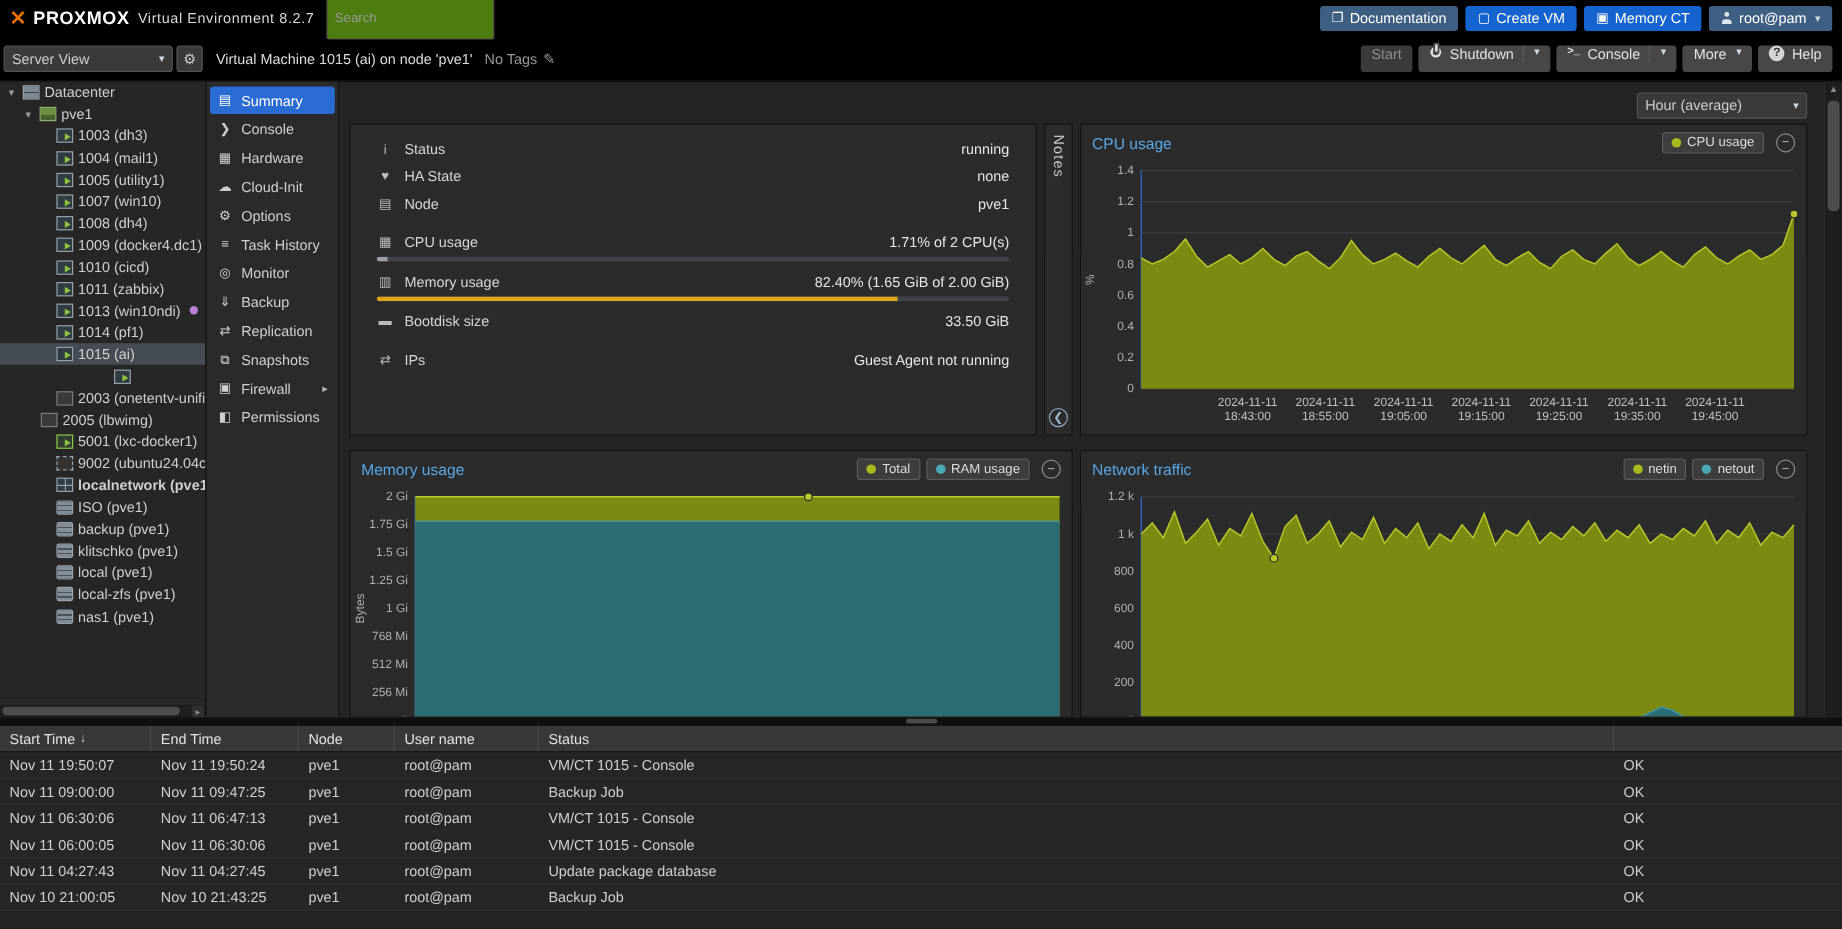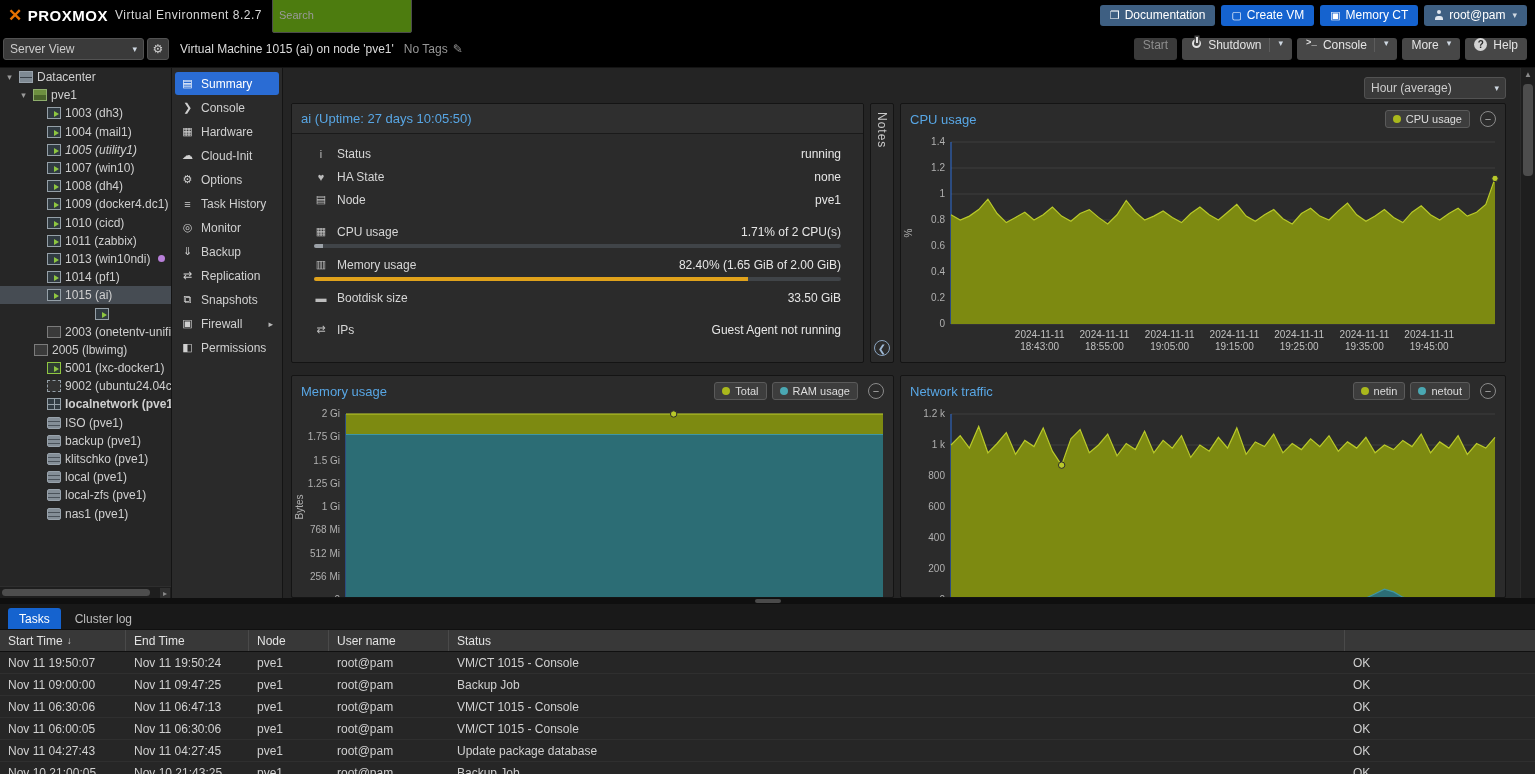--- a/index.html
+++ b/index.html
@@ -231,21 +231,21 @@
         <div class="trow" style="padding-left: 32px;">
           <span class="caret2"></span>
           <span class="ticon t-vm"></span>
           <span>1003 (dh3)</span>
         </div>
         <div class="trow" style="padding-left: 32px;">
           <span class="caret2"></span>
           <span class="ticon t-vm"></span>
           <span>1004 (mail1)</span>
         </div>
-        <div class="trow" style="padding-left: 32px; font-style: italic;">
+        <div class="trow" style="padding-left: 32px;">
           <span class="caret2"></span>
           <span class="ticon t-vm"></span>
           <span>1005 (utility1)</span>
         </div>
         <div class="trow" style="padding-left: 32px;">
           <span class="caret2"></span>
           <span class="ticon t-vm"></span>
           <span>1007 (win10)</span>
         </div>
         <div class="trow" style="padding-left: 32px;">
@@ -408,23 +408,20 @@
     <div class="content-toolbar">
       <span class="select period">
         <span>Hour (average)</span>
         <span class="caret">▾</span>
       </span>
     </div>
 
     <div class="panels">
 
       <div class="panel" style="grid-column:1;grid-row:1">
-        <div class="panel-hd bordered">
-          <span class="panel-title">ai (Uptime: 27 days 10:05:50)</span>
-        </div>
         <div class="status-list">
             <div class="srow">
               <span class="sicon">ℹ</span>
               <span class="slabel">Status</span>
               <span class="svalue">running</span>
             </div>
             <div class="srow">
               <span class="sicon">♥</span>
               <span class="slabel">HA State</span>
               <span class="svalue">none</span>
@@ -609,24 +606,20 @@
     <div class="vup">▲</div>
     <div class="vthumb"></div>
   </div>
 </div>
 
 <div class="splitter">
     <div class="handle"></div>
   </div>
 
 <footer class="tasks">
-  <div class="tabs">
-      <span class="tab sel">Tasks</span>
-      <span class="tab">Cluster log</span>
-    </div>
   <div class="table-hd gridcols">
       <span class="th">
         <span>Start Time</span>
         <span class="sort-arrow">↓</span>
       </span>
       <span class="th">
         <span>End Time</span>
       </span>
       <span class="th">
         <span>Node</span>

